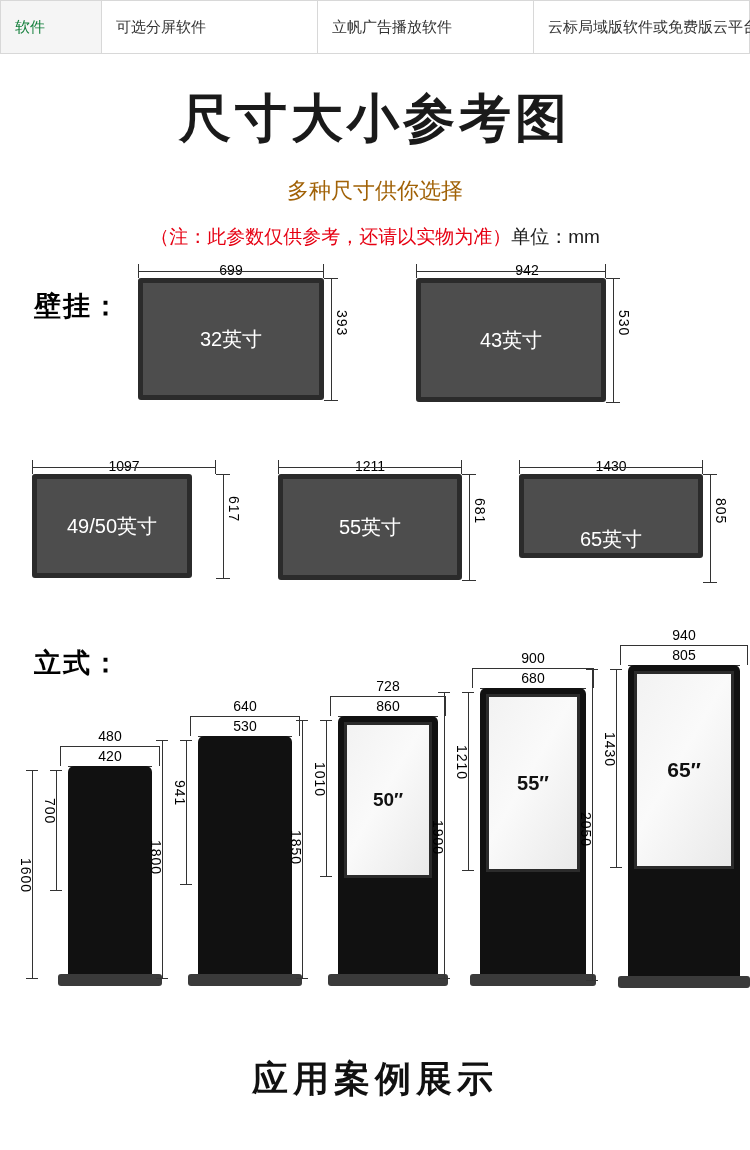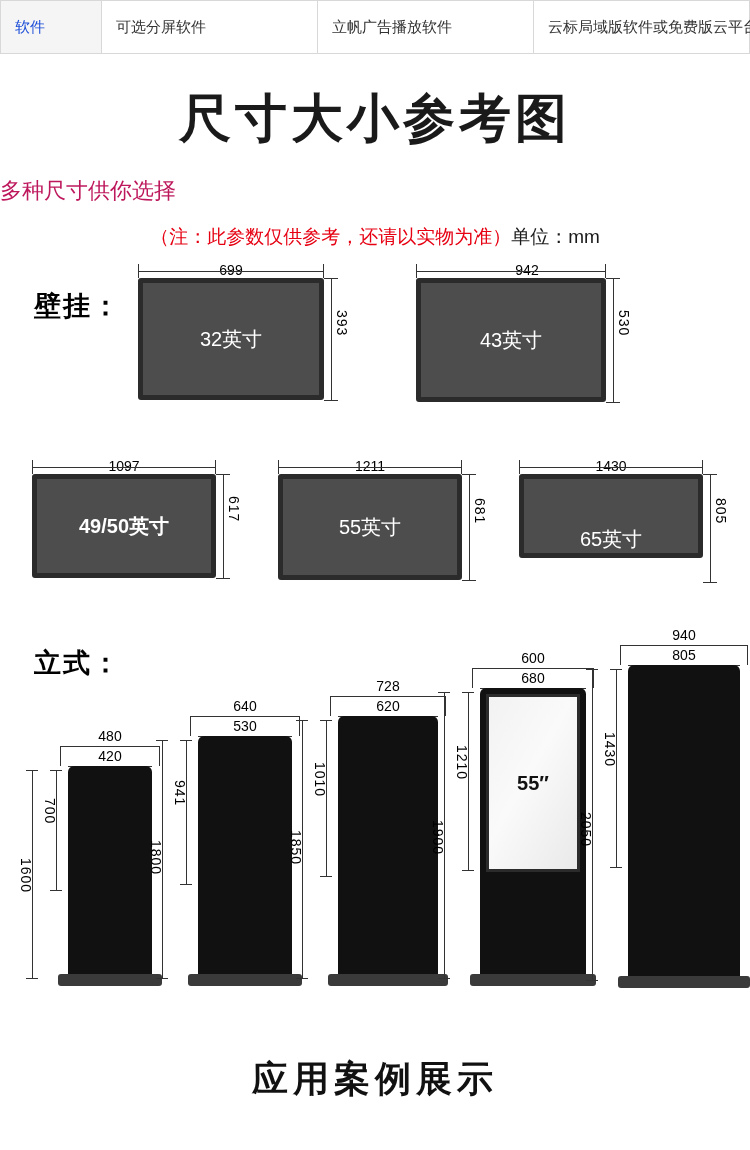--- a/index.html
+++ b/index.html
@@ -23,36 +23,36 @@
     font-size:15px;
     color:#333;
     padding:0 14px;
     vertical-align:middle;
     white-space:nowrap;
   }
   .soft-table td.head{
     width:72px;
     background:#f5f5f5;
     text-align:left;
-    color:#1d4ed8;
+    color:#15803d;
   }
   
   .main-title{
     text-align:center;
     font-size:52px;
     font-weight:bold;
     letter-spacing:4px;
     margin-top:30px;
     color:#1a1a1a;
   }
   .sub-title{
-    text-align:left;
+    text-align:center;
     font-size:22px;
     margin-top:22px;
-    color:#be185d;
+    color:#a16207;
   }
   .note{
     text-align:center;
     font-size:19px;
     margin-top:18px;
     color:#1a1a1a;
   }
   .note .red{color:#e60012;}
   
   .section-label{
@@ -172,21 +172,21 @@
     <div class="abs dim-v" style="left:200px;top:32px;">530</div>
   </div>
 </div>
 
 <div class="abs" style="left:32px;top:458px;">
   <div class="dim-h" style="width:184px;">1097</div>
   <div style="position:relative;">
     <div class="vline" style="left:0;top:-14px;height:14px;"></div>
     <div class="vline" style="left:183px;top:-14px;height:14px;"></div>
     <div class="arrowline" style="left:0;top:-7px;width:184px;"></div>
-    <div class="tv" style="width:184px;height:104px;font-weight:bold;">
+    <div class="tv" style="width:160px;height:104px;">
       <span>49/50英寸</span>
     </div>
     <div class="arrowline" style="left:184px;top:0;width:14px;"></div>
     <div class="arrowline" style="left:184px;top:104px;width:14px;"></div>
     <div class="vline" style="left:191px;top:0;height:104px;"></div>
     <div class="abs dim-v" style="left:194px;top:22px;">617</div>
   </div>
 </div>
 
 <div class="abs" style="left:278px;top:458px;">
@@ -267,43 +267,46 @@
 
   <div class="vline" style="left:12px;top:50px;height:238px;"></div>
   <div class="arrowline" style="left:6px;top:50px;width:12px;"></div>
   <div class="arrowline" style="left:6px;top:288px;width:12px;"></div>
   <div class="abs dim-v" style="left:-2px;top:150px;">1800</div>
 </div>
 
 <div class="abs" style="left:290px;top:670px;">
   <div class="abs dim-h" style="left:40px;top:8px;width:116px;">728</div>
   <div class="arrowline" style="left:40px;top:26px;width:116px;"></div>
-  <div class="abs dim-h" style="left:48px;top:28px;width:100px;">620</div>
+  <div class="abs dim-h" style="left:48px;top:28px;width:100px;">860</div>
   <div class="arrowline" style="left:48px;top:46px;width:100px;"></div>
   <div class="vline" style="left:40px;top:26px;height:20px;"></div>
   <div class="vline" style="left:155px;top:26px;height:20px;"></div>
 
   <div class="kiosk" style="left:48px;top:46px;width:100px;height:262px;position:absolute;">
     <div class="body"></div>
+    <div class="screen" style="left:6px;top:6px;width:88px;height:156px;font-size:19px;">
+      <span>50″</span>
+    </div>
     <div class="base" style="left:-10px;bottom:-8px;width:120px;height:12px;"></div>
   </div>
 
   <div class="vline" style="left:36px;top:50px;height:156px;"></div>
   <div class="arrowline" style="left:30px;top:50px;width:12px;"></div>
   <div class="arrowline" style="left:30px;top:206px;width:12px;"></div>
   <div class="abs dim-v" style="left:22px;top:92px;">1010</div>
 
   <div class="vline" style="left:12px;top:50px;height:258px;"></div>
   <div class="arrowline" style="left:6px;top:50px;width:12px;"></div>
   <div class="arrowline" style="left:6px;top:308px;width:12px;"></div>
   <div class="abs dim-v" style="left:-2px;top:160px;">1850</div>
 </div>
 
 <div class="abs" style="left:432px;top:645px;">
-  <div class="abs dim-h" style="left:40px;top:5px;width:122px;">600</div>
+  <div class="abs dim-h" style="left:40px;top:5px;width:122px;">900</div>
   <div class="arrowline" style="left:40px;top:23px;width:122px;"></div>
   <div class="abs dim-h" style="left:48px;top:25px;width:106px;">680</div>
   <div class="arrowline" style="left:48px;top:43px;width:106px;"></div>
   <div class="vline" style="left:40px;top:23px;height:20px;"></div>
   <div class="vline" style="left:161px;top:23px;height:20px;"></div>
 
   <div class="kiosk" style="left:48px;top:43px;width:106px;height:290px;position:absolute;">
     <div class="body"></div>
     <div class="screen" style="left:6px;top:6px;width:94px;height:178px;font-size:20px;">
       <span>55″</span>
@@ -325,20 +328,23 @@
 <div class="abs" style="left:580px;top:622px;">
   <div class="abs dim-h" style="left:40px;top:5px;width:128px;">940</div>
   <div class="arrowline" style="left:40px;top:23px;width:128px;"></div>
   <div class="abs dim-h" style="left:48px;top:25px;width:112px;">805</div>
   <div class="arrowline" style="left:48px;top:43px;width:112px;"></div>
   <div class="vline" style="left:40px;top:23px;height:20px;"></div>
   <div class="vline" style="left:167px;top:23px;height:20px;"></div>
 
   <div class="kiosk" style="left:48px;top:43px;width:112px;height:315px;position:absolute;">
     <div class="body"></div>
+    <div class="screen" style="left:6px;top:6px;width:100px;height:198px;font-size:21px;">
+      <span>65″</span>
+    </div>
     <div class="base" style="left:-10px;bottom:-8px;width:132px;height:12px;"></div>
   </div>
 
   <div class="vline" style="left:36px;top:47px;height:198px;"></div>
   <div class="arrowline" style="left:30px;top:47px;width:12px;"></div>
   <div class="arrowline" style="left:30px;top:245px;width:12px;"></div>
   <div class="abs dim-v" style="left:22px;top:110px;">1430</div>
 
   <div class="vline" style="left:12px;top:47px;height:311px;"></div>
   <div class="arrowline" style="left:6px;top:47px;width:12px;"></div>

